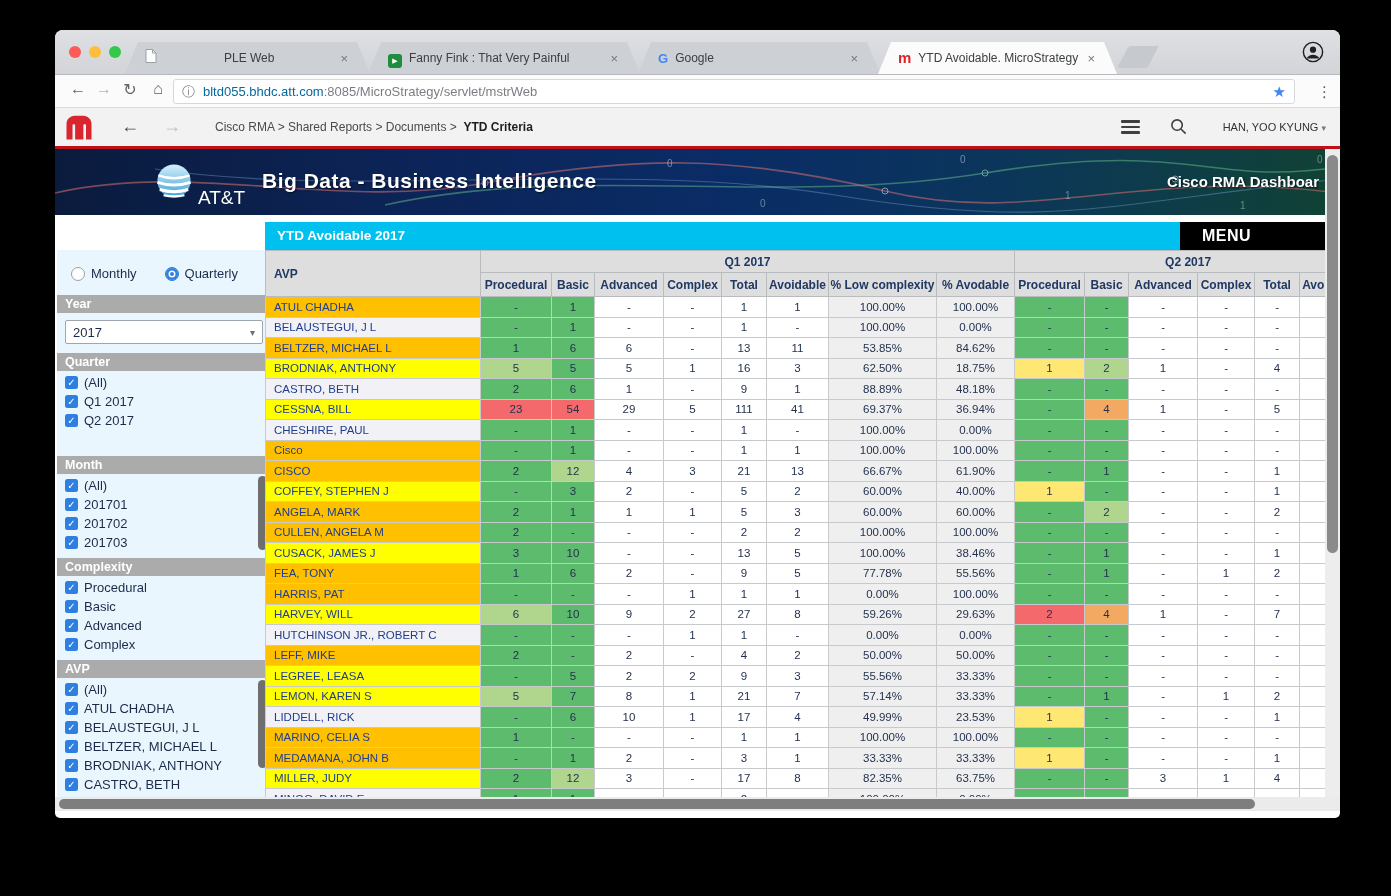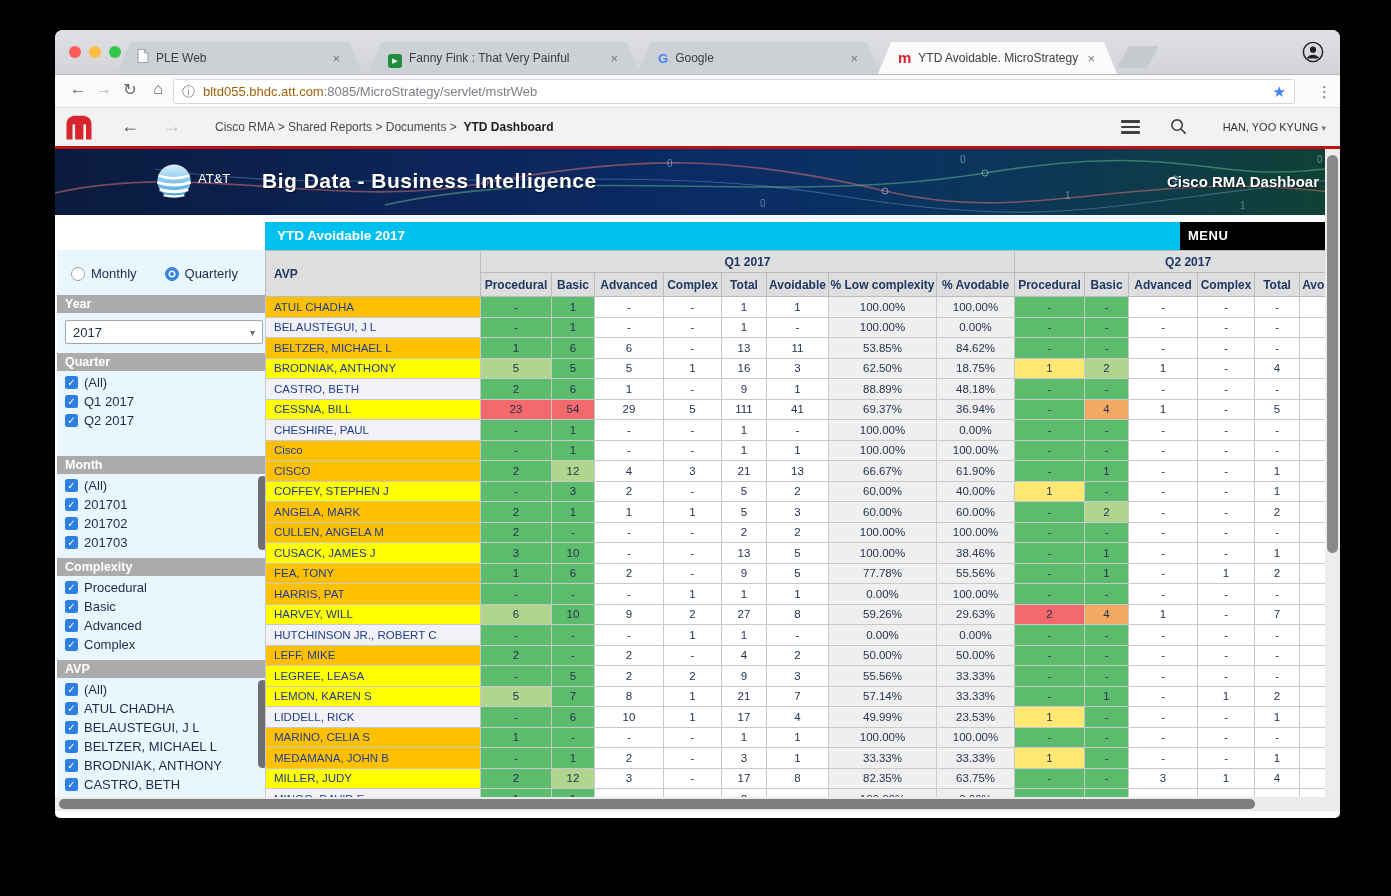--- a/index.html
+++ b/index.html
@@ -51,33 +51,33 @@
   .userbox { position:absolute; right:14px; top:13px; font-size:11px; color:#333; }
   .userbox .caret { color:#777; font-size:9px; }
 
   .redline { position:absolute; left:0; top:116px; width:100%; height:3px; background:#BF1117; }
 
   
   .banner { position:absolute; left:0; top:119px; width:100%; height:66px; overflow:hidden;
     background:linear-gradient(90deg,#0A1B3D 0%,#0C2458 28%,#0A2C66 52%,#0B355C 72%,#0E3D47 88%,#114233 100%); }
   .banner svg.deco { position:absolute; left:0; top:0; }
   .globe { position:absolute; left:100px; top:13px; }
-  .att-word { position:absolute; left:143px; top:22px; color:#fff; font-size:13px; }
+  .att-word { position:absolute; left:143px; top:38px; color:#fff; font-size:19px; }
   .banner-title { position:absolute; left:207px; top:20px; color:#fff; font-size:21px; font-weight:bold;
     text-shadow:1px 1px 2px rgba(0,0,0,.6); letter-spacing:.5px; }
   .banner-right { position:absolute; left:1112px; top:24px; width:152px; overflow:hidden;
     color:#fff; font-size:15px; font-weight:bold; white-space:nowrap; text-shadow:1px 1px 2px rgba(0,0,0,.7); }
 
   
   .sel-header { position:absolute; left:2px; top:192px; width:205px; height:28px; background:#00C0F0;
     color:#fff; font-weight:bold; font-size:13.5px; text-align:center; line-height:28px; }
   .report-bar { position:absolute; left:210px; top:192px; width:915px; height:28px; background:#00C0F0;
     color:#fff; font-weight:bold; font-size:13.5px; line-height:28px; padding-left:12px; }
   .menu-btn { position:absolute; left:1125px; top:192px; width:160px; height:28px; background:#000;
-    color:#fff; font-weight:bold; font-size:13px; line-height:28px; padding-left:8px; letter-spacing:.5px; }
+    color:#fff; font-weight:bold; font-size:16px; line-height:28px; padding-left:22px; letter-spacing:.5px; }
 
   
   .sidebar { position:absolute; left:2px; top:220px; width:214px; height:547px; background:#E9F6FD;
     overflow:hidden; font-size:13px; color:#1C2B4A; }
   .radio-row { display:flex; align-items:center; margin:16px 0 14px 14px; gap:6px; }
   .radio { width:14px; height:14px; border-radius:50%; background:#fff; border:1px solid #9AA0A6; display:inline-block; }
   .radio.sel { background:#2E7FE0; border-color:#2E7FE0; box-shadow:inset 0 0 0 2.5px #2E7FE0, inset 0 0 0 4px #fff; }
   .radio-label { margin-right:22px; }
   .sec-head { height:18px; background:#ABABAB; color:#fff; font-weight:bold; font-size:12.5px;
     line-height:18px; padding-left:8px; margin-top:2px; }
@@ -117,21 +117,21 @@
 
 <div class="window">
 
   <div class="tabstrip">
     <div class="traffic">
       <span class="tl red"></span>
       <span class="tl yellow"></span>
       <span class="tl green"></span>
     </div>
     <div id="tabs">
-        <div class="tab" style="left: 62px; width: 245px;">
+        <div class="tab" style="left: 70px; width: 245px; text-align: center;">
           <span class="fav"><svg width="12" height="14" viewBox="0 0 12 14">
               <path d="M1 .5h6.5L11 4v9.5H1z" fill="#fff" stroke="#9AA0A6"></path>
               <path d="M7.5 .5V4H11" fill="none" stroke="#9AA0A6"></path>
             </svg></span>
           <span class="title">PLE Web</span>
           <span class="close">×</span>
         </div>
         <div class="tab" style="left: 313px; width: 272px;">
           <span class="fav"><span class="fav-video">▶</span></span>
           <span class="title">Fanny Fink : That Very Painful</span>
@@ -158,35 +158,35 @@
     </div>
   </div>
 
   <div class="urlrow">
     <span class="navic" style="left:12px">←</span>
     <span class="navic" style="left:38px;color:#B4B7BA">→</span>
     <span class="navic" style="left:64px">↻</span>
     <span class="navic" style="left:92px">⌂</span>
     <div class="omnibox">
       <span class="info">ⓘ</span>
-      <span class="urltext"><b style="font-weight:normal;color:#a16207">bltd055.bhdc.att.com</b><span class="path">:8085/MicroStrategy/servlet/mstrWeb</span></span>
+      <span class="urltext"><b style="font-weight:normal;color:#0369a1">bltd055.bhdc.att.com</b><span class="path">:8085/MicroStrategy/servlet/mstrWeb</span></span>
       <span class="star">★</span>
     </div>
     <span class="dots">⋮</span>
   </div>
 
   <div class="mstrbar">
     <span class="mlogo">
       <svg width="30" height="30" viewBox="0 0 24 24">
           <path fill="#D9252E" d="M2 22V9.5C2 5.9 4.9 3 8.5 3h7C19.1 3 22 5.9 22 9.5V22h-4.4V10.6c0-.5-.2-.8-.7-.8h-.7c-.5 0-.7.3-.7.8V22h-6.6V10.6c0-.5-.2-.8-.7-.8h-.7c-.5 0-.7.3-.7.8V22H2z"></path>
         </svg>
     </span>
     <span class="mnav" style="left:66px;color:#4A4A4A">←</span>
     <span class="mnav" style="left:108px;color:#C0C0C0">→</span>
-    <span class="crumbs"><span>Cisco RMA  &gt;  Shared Reports  &gt;  Documents  &gt;</span>&nbsp; <b>YTD Dashboard</b></span>
+    <span class="crumbs"><span>Cisco RMA  &gt;  Shared Reports  &gt;  Documents  &gt;</span>&nbsp; <b>YTD Criteria</b></span>
     <span class="hamburger">
         <span></span>
         <span></span>
         <span></span>
       </span>
     <span class="msearch">
       <svg width="19" height="19" viewBox="0 0 20 20">
           <circle cx="8.5" cy="8.5" r="5.5" fill="none" stroke="#3F3F3F" stroke-width="1.7"></circle>
           <line x1="12.6" y1="12.6" x2="17.5" y2="17.5" stroke="#3F3F3F" stroke-width="1.7"></line>
         </svg>

